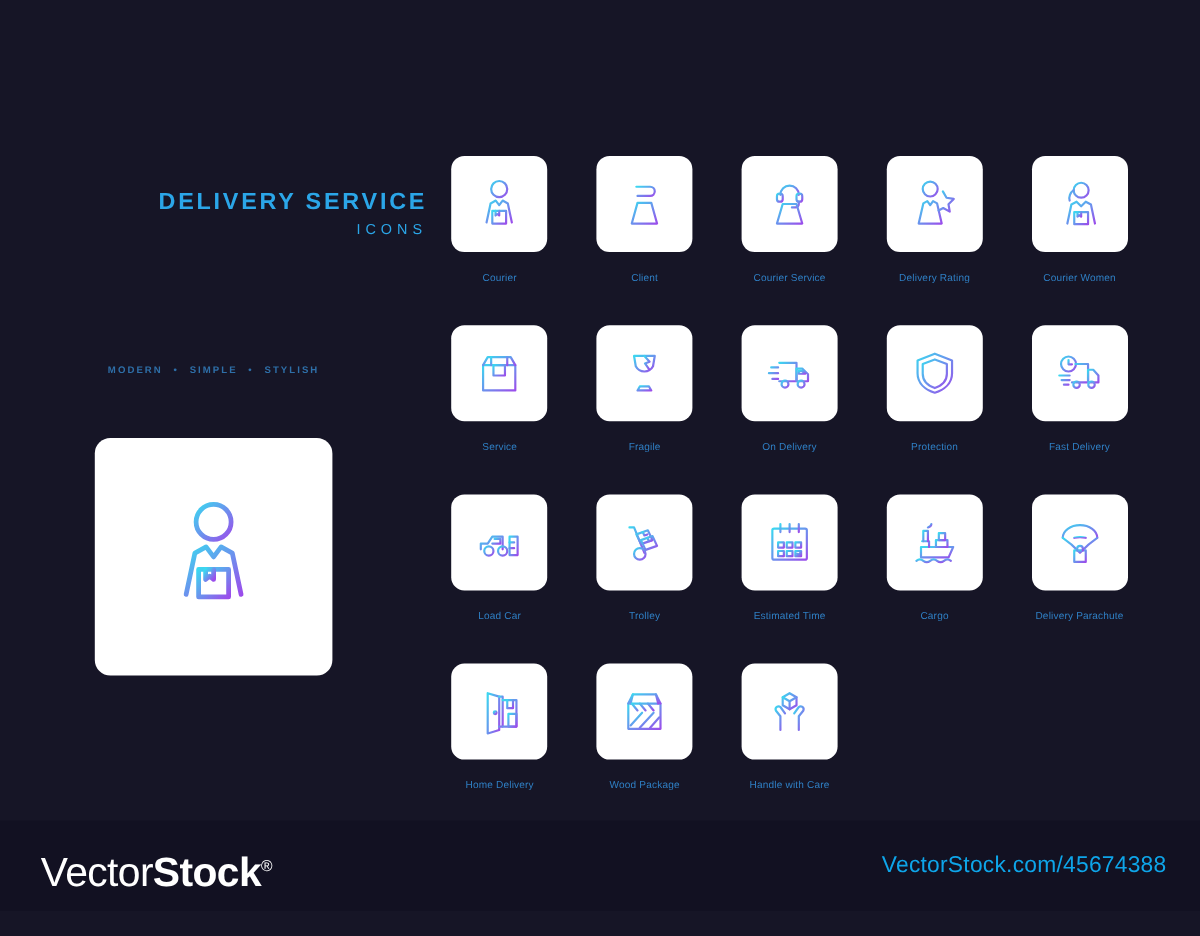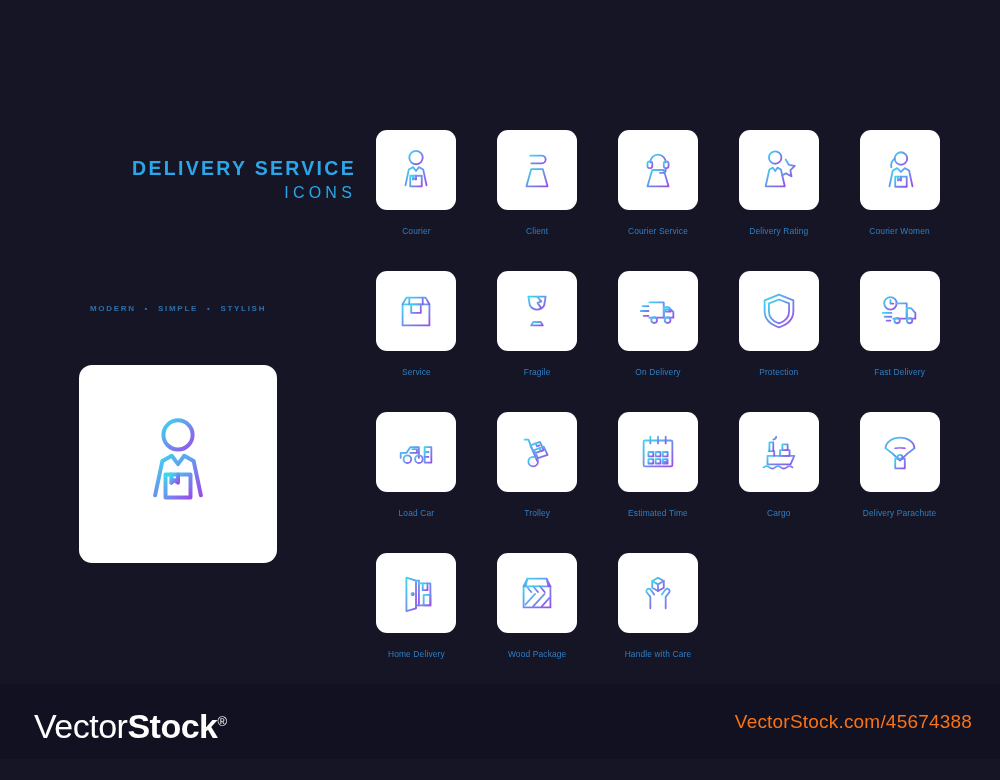--- a/index.html
+++ b/index.html
@@ -29,21 +29,21 @@
   }
   #main-title {
     color: #2BA6E8;
     font-size: 19.5px;
     font-weight: bold;
     letter-spacing: 2.3px;
     line-height: 1.05;
   }
   #sub-title {
     color: #2BA6E8;
-    font-size: 16px;
+    font-size: 12px;
     font-weight: normal;
     letter-spacing: 4.2px;
     margin-top: 6px;
   }
   #tagline {
     position: absolute;
     left: 0; top: 304px;
     width: 356px;
     text-align: center;
     color: #2E6FA8;
@@ -113,21 +113,21 @@
     letter-spacing: -0.5px;
     line-height: 40px;
     white-space: nowrap;
   }
   #brand .thin { font-weight: 300; }
   #brand .bold { font-weight: bold; }
   #brand .reg { font-size: 13px; vertical-align: super; font-weight: normal; }
   #watermark-url {
     position: absolute;
     right: 28px; top: 27px;
-    color: #f97316;
+    color: #0ea5e9;
     font-size: 19px;
     letter-spacing: 0.2px;
     white-space: nowrap;
   }
 </style>
 </head>
 <body>
 
 <div id="stage">
 

